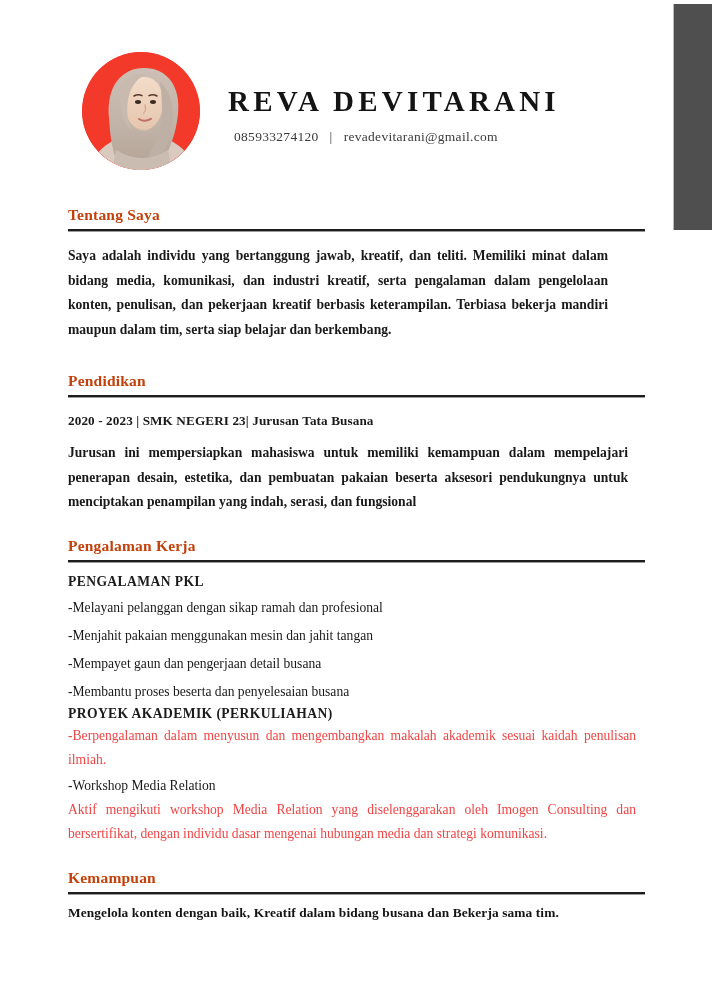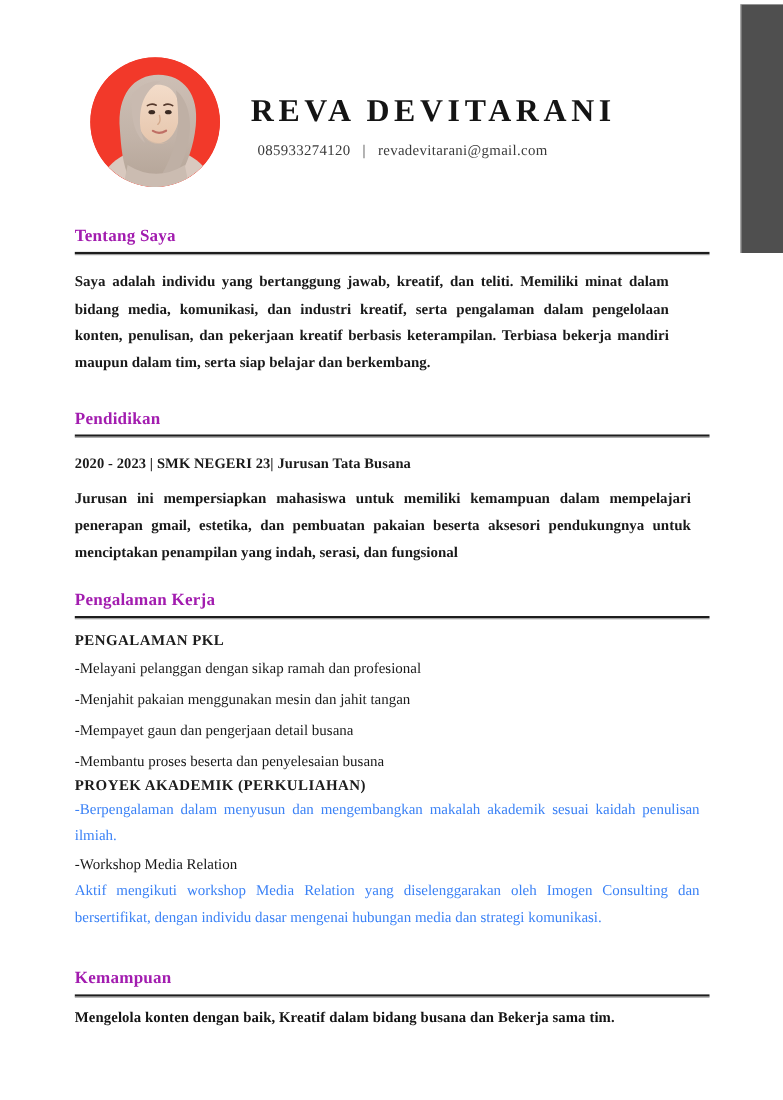--- a/index.html
+++ b/index.html
@@ -75,21 +75,21 @@
     letter-spacing: 0.3px;
     padding-left: 6px;
   }
   .contact .sep { margin: 0 11px; }
 
   
   .section { padding: 0 28px 0 68px; }
   .section-title {
     font-size: 15.5px;
     font-weight: bold;
-    color: #a21caf;
+    color: #c2410c;
     letter-spacing: 0.2px;
     margin: 0 0 5px 0;
   }
   .rule {
     height: 0;
     border-top: 2.6px solid #1d1d1d;
     border-bottom: 1px solid #9a9a9a;
     margin-right: 0px;
     width: 577px;
   }
@@ -129,37 +129,37 @@
   .bullet {
     font-size: 13.6px;
     line-height: 1.55;
     color: #191919;
     margin: 7px 0 0 0;
     font-family: Liberation Serif, serif;
   }
   .just-block {
     font-size: 13.6px;
     line-height: 1.72;
-    color: #3b82f6;
+    color: #ef4444;
     text-align: justify;
     width: 568px;
     margin: 2px 0 0 0;
   }
   .skills-line {
     font-size: 13.4px;
     font-weight: bold;
     color: #141414;
     margin: 10px 0 0 0;
     letter-spacing: 0.1px;
   }
 
   .sec-about   { margin-top: 36px; }
   .sec-edu     { margin-top: 29px; }
   .sec-exp     { margin-top: 22px; }
-  .sec-skills  { margin-top: 36px; }
+  .sec-skills  { margin-top: 24px; }
 </style>
 </head>
 <body>
 
 <div class="page">
 
   <div class="doc">
 
     <div class="header">
 
@@ -220,21 +220,21 @@
     <div class="section sec-about">
       <div class="section-title">Tentang Saya</div>
       <div class="rule"></div>
       <p class="body-text">Saya adalah individu yang bertanggung jawab, kreatif, dan teliti. Memiliki minat dalam bidang media, komunikasi, dan industri kreatif, serta pengalaman dalam pengelolaan konten, penulisan, dan pekerjaan kreatif berbasis keterampilan. Terbiasa bekerja mandiri maupun dalam tim, serta siap belajar dan berkembang.</p>
     </div>
 
     <div class="section sec-edu">
       <div class="section-title">Pendidikan</div>
       <div class="rule"></div>
       <div class="edu-line">2020 - 2023 | SMK NEGERI 23| Jurusan Tata Busana</div>
-      <p class="body-text edu-desc">Jurusan ini mempersiapkan mahasiswa untuk memiliki kemampuan dalam mempelajari penerapan gmail, estetika, dan pembuatan pakaian beserta aksesori pendukungnya untuk menciptakan penampilan yang indah, serasi, dan fungsional</p>
+      <p class="body-text edu-desc">Jurusan ini mempersiapkan mahasiswa untuk memiliki kemampuan dalam mempelajari penerapan desain, estetika, dan pembuatan pakaian beserta aksesori pendukungnya untuk menciptakan penampilan yang indah, serasi, dan fungsional</p>
     </div>
 
     <div class="section sec-exp">
       <div class="section-title">Pengalaman Kerja</div>
       <div class="rule"></div>
 
       <div class="sub-head">PENGALAMAN PKL</div>
 
       <p class="bullet">-Melayani pelanggan dengan sikap ramah dan profesional</p>
       <p class="bullet">-Menjahit pakaian menggunakan mesin dan jahit tangan</p>

